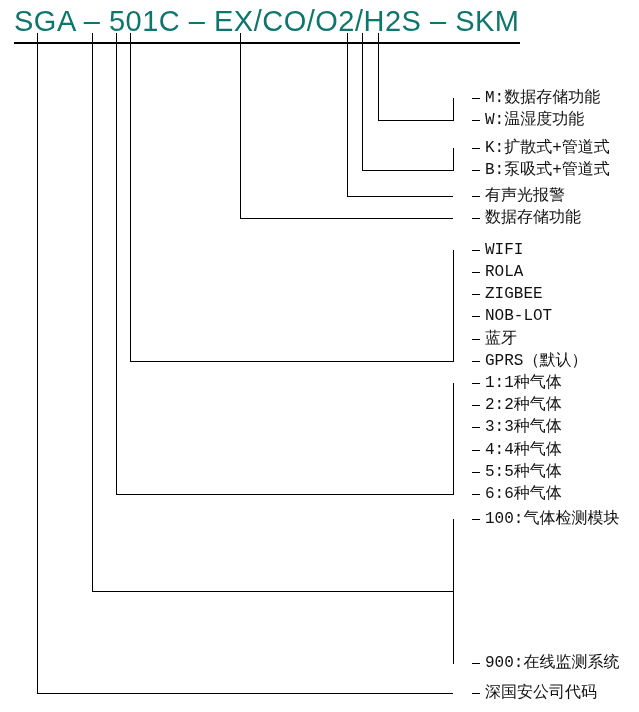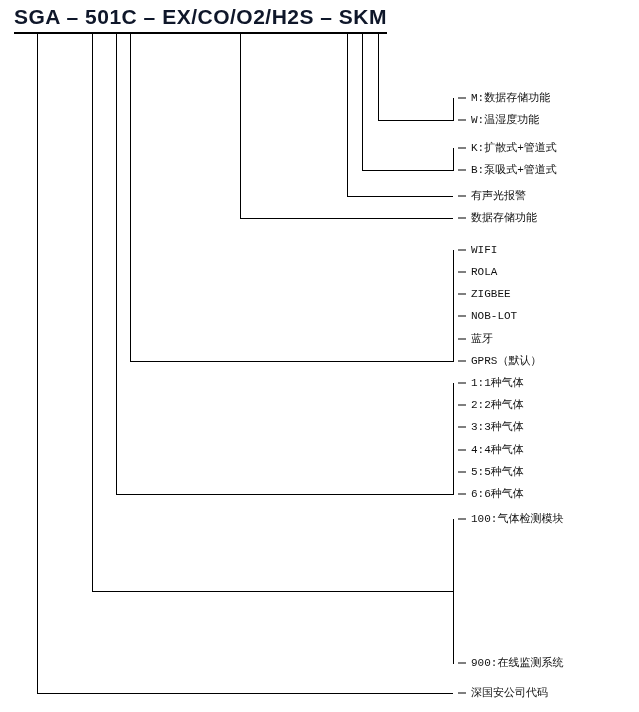--- a/index.html
+++ b/index.html
@@ -1,23 +1,23 @@
 <!DOCTYPE html>
 <html><head>
 <meta charset="utf-8">
 <style>
   html,body{margin:0;padding:0;background:#fff}
   .stage{position:relative;width:639px;height:712px;background:#fff;overflow:hidden;
          font-family:"DejaVu Sans",sans-serif}
   .title{position:absolute;left:14px;top:4px;font-family:"Liberation Sans",sans-serif;
-         font-weight:700;font-size:21px;line-height:1.2;letter-spacing:.5px;color:#0f172a;
+         font-weight:400;font-size:29px;line-height:1.2;letter-spacing:.5px;color:#0f766e;
          border-bottom:2px solid #000;padding-bottom:3px;white-space:nowrap}
   .ln{position:absolute;background:#000}
-  .lbl{position:absolute;left:458px;transform:translateY(-50%);
-       font-family:"Liberation Mono","DejaVu Sans",monospace;font-size:11px;color:#111;
+  .lbl{position:absolute;left:472px;transform:translateY(-50%);
+       font-family:"Liberation Mono","DejaVu Sans",monospace;font-size:16px;color:#111;
        white-space:nowrap;display:flex;align-items:center;line-height:1}
   .lbl::before{content:"";width:8px;height:1px;background:#000;margin-right:5px;flex:0 0 auto}
 </style>
 </head>
 <body>
 
 <div class="stage">
 
   <div class="title">SGA – 501C – EX/CO/O2/H2S – SKM</div>
 

